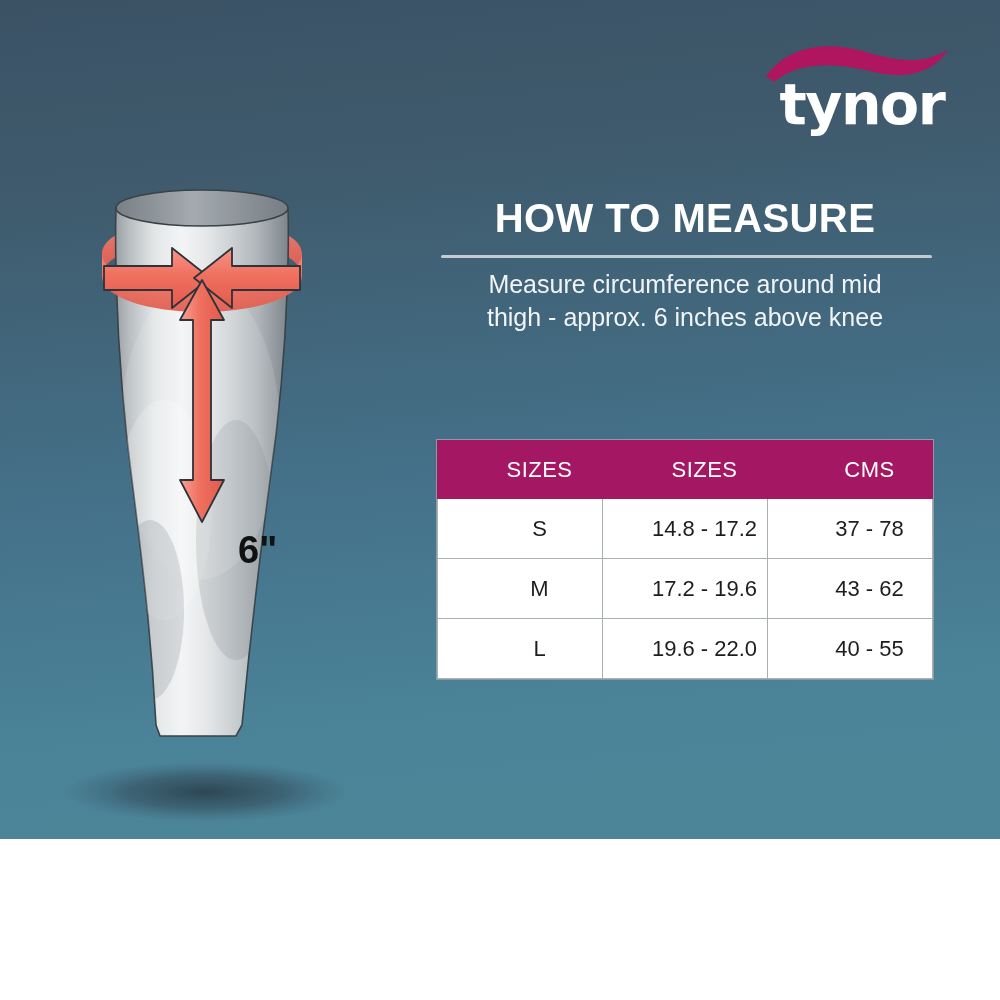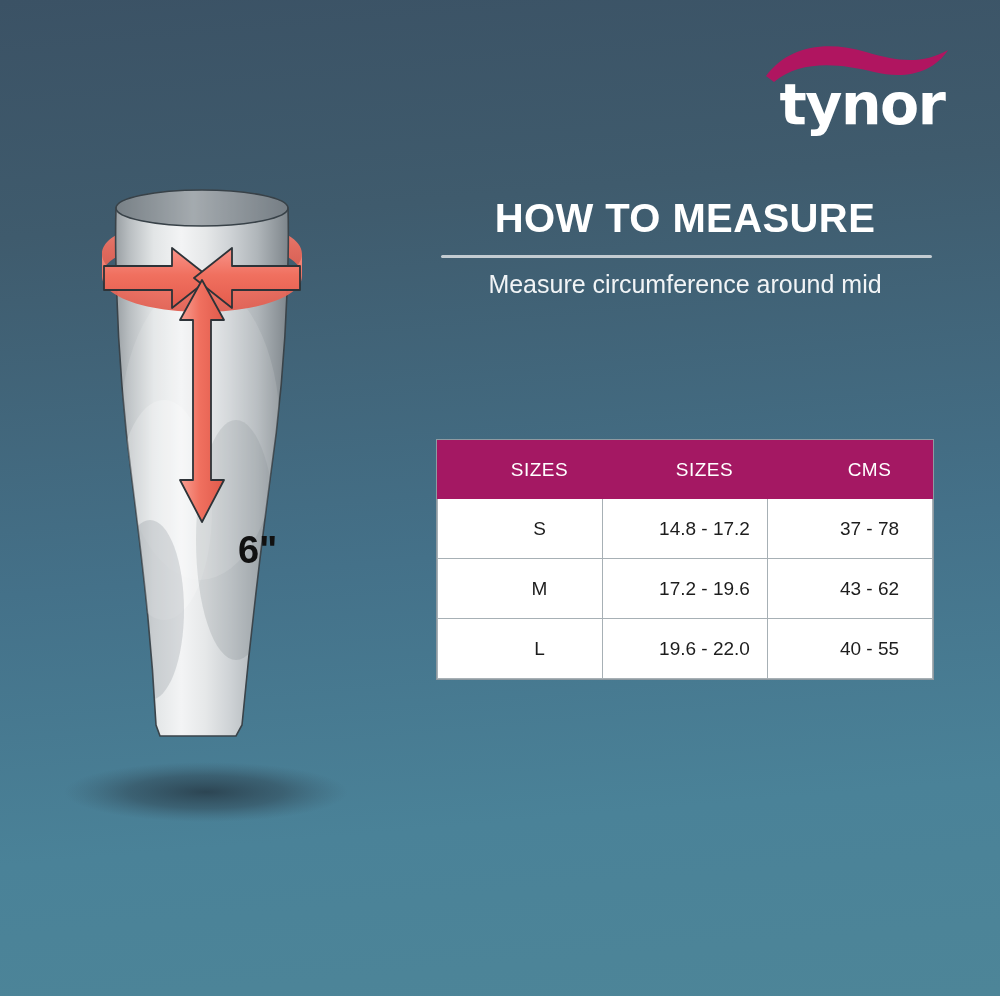--- a/index.html
+++ b/index.html
@@ -8,21 +8,21 @@
   }
   body {
     width: 1000px;
     height: 1000px;
     font-family: "Liberation Sans", sans-serif;
     overflow: hidden;
   }
   #stage {
     position: relative;
     width: 1000px;
-    height: 996px;
+    height: 839px;
     background: linear-gradient(175deg, #3b5265 0%, #3f5b6d 22%, #447189 55%, #4a8298 80%, #4d8598 100%);
     overflow: hidden;
   }
 
   
   #logo {
     position: absolute;
     left: 762px;
     top: 38px;
     width: 200px;
@@ -91,21 +91,21 @@
     width: 495px;
     border-collapse: collapse;
     table-layout: fixed;
     box-shadow: 0 0 0 1px #8e9aa1;
   }
   #size-table th, #size-table td {
     border: 1.5px solid #a7b0b5;
     height: 57px;
     text-align: center;
     vertical-align: middle;
-    font-size: 19px;
+    font-size: 22px;
     font-family: "Liberation Sans", sans-serif;
     padding-left: 40px;
   }
   #size-table thead th {
     background: #a41863;
     color: #ffffff;
     font-weight: normal;
     letter-spacing: 0.5px;
     border-color: #a41863;
     height: 55px;
@@ -148,20 +148,21 @@
                C 172 34, 144 42, 112 34 C 76 25, 38 22, 12 44 Z" fill="#b01560"></path>
     </svg>
     <div id="logo-word">tynor</div>
   </div>
 
   <div id="headline">HOW TO MEASURE</div>
   <div id="headline-rule"></div>
 
   <div id="subtext">
     <div>Measure circumference around mid</div>
+    <div>thigh - approx. 6 inches above knee</div>
   </div>
 
   <div id="leg-illustration">
     <svg viewBox="0 0 340 660" width="340" height="660">
       <defs>
         <linearGradient id="legGrad" x1="0" y1="0" x2="1" y2="0">
           <stop offset="0%" stop-color="#9aa0a4"></stop>
           <stop offset="8%" stop-color="#b9bec1"></stop>
           <stop offset="22%" stop-color="#e2e5e6"></stop>
           <stop offset="38%" stop-color="#f3f4f5"></stop>

